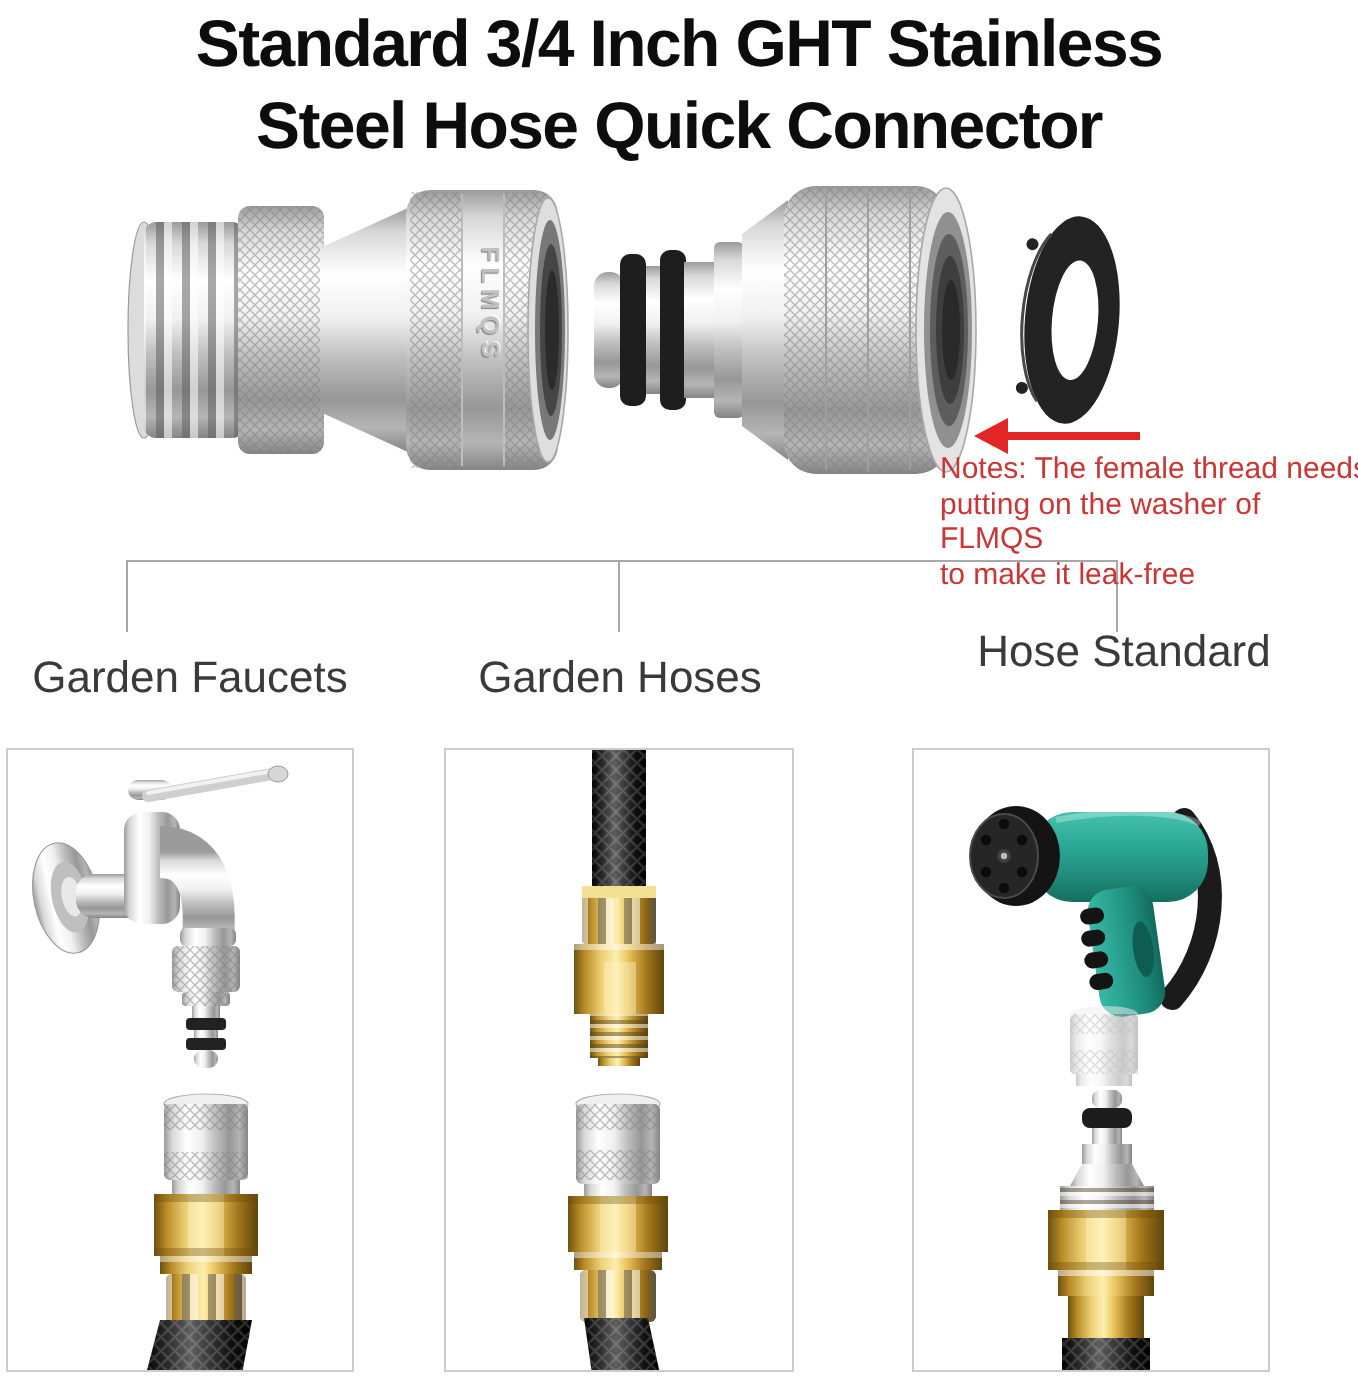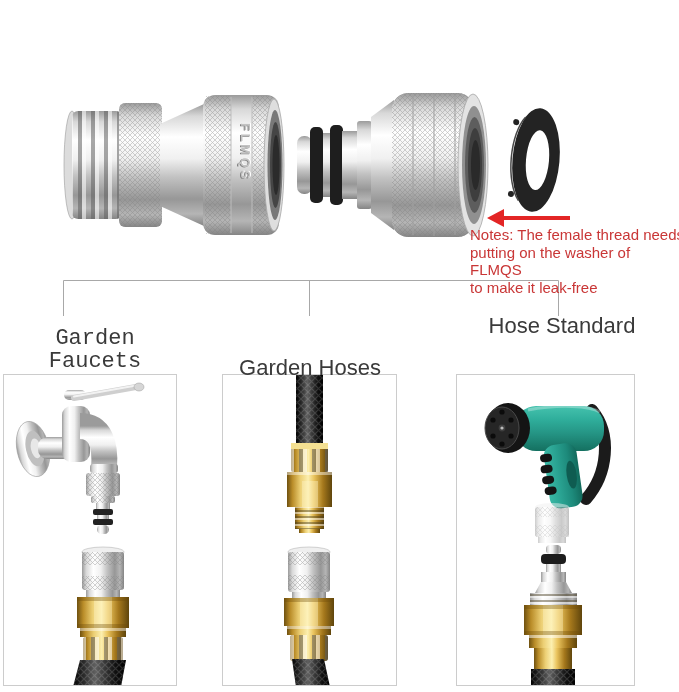--- a/index.html
+++ b/index.html
@@ -25,29 +25,33 @@
     left:230px; top:123px; width:22px; height:88px;
     writing-mode:vertical-rl; font-size:12.5px; font-weight:bold;
     letter-spacing:3px; color:#c2c2c2;
     text-shadow:0.6px 0.6px 0.6px #808080, -0.5px -0.5px 0.5px #ffffff;
   }
   .note {
     left:470px; top:226px; width:215px;
     font-size:15px; line-height:17.5px; color:#c93636;
   }
   .cat { color:#3a3a3a; font-size:22px; line-height:22.5px; text-align:center; }
-  .cat-1 { left:5px;   top:328px; width:180px;font-family:Liberation Mono, monospace; }
-  .cat-2 { left:220px; top:328px; width:180px;margin-top:29px; }
+  .cat-1 { left:5px;   top:328px; width:180px; }
+  .cat-2 { left:220px; top:328px; width:180px; }
   .cat-3 { left:448px; top:315px; width:228px; }
 </style>
 </head>
 <body>
 
 <div class="canvas">
 
+  <div class="title">
+    <div>Standard 3/4 Inch GHT Stainless</div>
+    <div>Steel Hose Quick Connector</div>
+  </div>
 
   <div class="panel panel-1"></div>
   <div class="panel panel-2"></div>
   <div class="panel panel-3"></div>
 
   <svg class="art" viewBox="0 0 679 692" xmlns="http://www.w3.org/2000/svg">
     <defs>
       <linearGradient id="metV" x1="0" y1="0" x2="0" y2="1">
         <stop offset="0" stop-color="#9b9b9b"></stop>
           <stop offset="0.1" stop-color="#d8d8d8"></stop>

